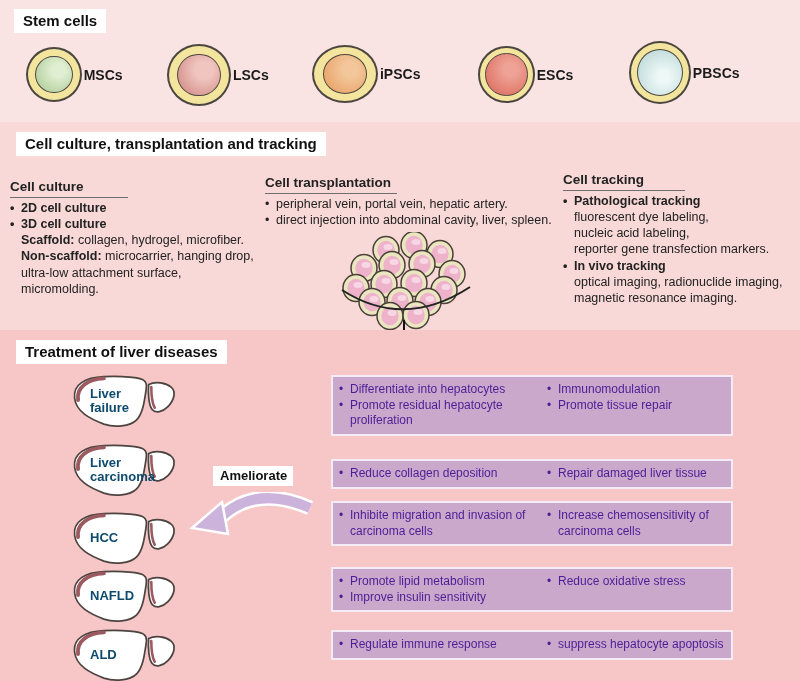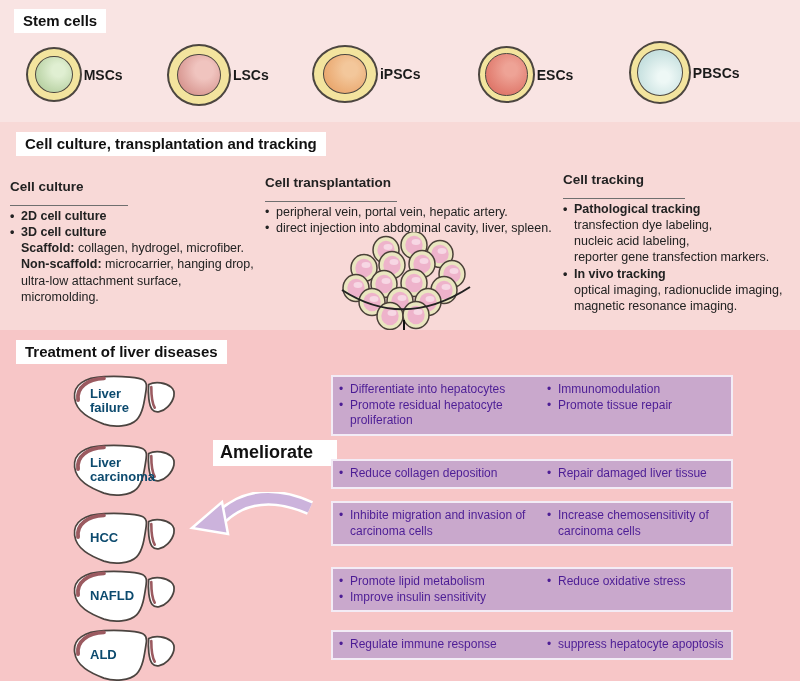--- a/index.html
+++ b/index.html
@@ -28,21 +28,21 @@
   .cell-inner { width:72%; height:74%; border-radius:50%; border:1.5px solid #4c4640; }
   .cell-label {
     position:absolute; left:103%; top:50%; transform:translateY(-50%);
     font-weight:bold; font-size:14px; white-space:nowrap;
   }
 
   
   .col { position:absolute; font-size:12.5px; line-height:1.3; color:#222; }
   .col-head {
     font-weight:bold; font-size:13.5px; display:inline-block;
-    border-bottom:1.5px solid #6f6f6f; padding-bottom:9px; margin-bottom:2px;
+    border-bottom:1.5px solid #6f6f6f; padding-bottom:1px; margin-bottom:2px;
   }
   .b-item { position:relative; padding-left:11px; }
   .b-item::before { content:"\2022"; position:absolute; left:0; }
   .sub { padding-left:11px; }
   .bld { font-weight:bold; }
 
   
   .liver { position:absolute; width:112px; height:68px; }
   .liver svg { position:absolute; left:0; top:0; }
   .liver-label {
@@ -116,21 +116,21 @@
 
     <div class="col" style="left:265px; top:52px; width:300px;">
       <span class="col-head" style="width:132px;">Cell transplantation</span>
       <div class="b-item">peripheral vein, portal vein, hepatic artery.</div>
       <div class="b-item">direct injection into abdominal cavity, liver, spleen.</div>
     </div>
 
     <div class="col" style="left:563px; top:49px; width:235px;">
       <span class="col-head" style="width:122px;">Cell tracking</span>
       <div class="b-item bld">Pathological tracking</div>
-      <div class="sub">transfection dye labeling,</div>
+      <div class="sub">fluorescent dye labeling,</div>
       <div class="sub">nucleic acid labeling,</div>
       <div class="sub">reporter gene transfection markers.</div>
       <div class="b-item bld">In vivo tracking</div>
       <div class="sub">optical imaging, radionuclide imaging,</div>
       <div class="sub">magnetic resonance imaging.</div>
     </div>
   </div>
 
   <svg style="position:absolute; left:336px; top:232px;" width="140" height="136" viewBox="0 0 140 136">
     <g stroke="#4a4038" stroke-width="1.5">
@@ -274,21 +274,21 @@
   <div class="liver" style="left:66px; top:626px;">
     <svg width="112" height="68" viewBox="0 0 130 78">
       <path d="M96,14 C104,10 116,12 122,17 C128,22 126,32 118,40 C112,46 104,48 100,43 C96,38 95,24 96,14 Z" fill="#fff" stroke="#4b4440" stroke-width="2"></path>
       <path d="M10,30 C8,14 22,6 44,5 C66,4 86,6 90,9 C93,11 94,15 93,20 C91,34 89,48 82,55 C74,63 56,64 44,60 C28,54 12,46 10,30 Z" fill="#fff" stroke="#4b4440" stroke-width="2"></path>
       <path d="M14,32 C12,17 25,8 44,7" fill="none" stroke="#9b5a60" stroke-width="4.5" stroke-linecap="round"></path>
       <path d="M99,17 C99,28 100,36 103,41" fill="none" stroke="#9b5a60" stroke-width="3" stroke-linecap="round"></path>
     </svg>
     <div class="liver-label">ALD</div>
   </div>
 
-  <div class="hdr-box" style="left:213px; top:440px; font-size:18px; padding:2px 24px 3px 7px;">Ameliorate</div>
+  <div class="hdr-box" style="left:213px; top:466px; font-size:13px; padding:2px 6px 3px 7px;">Ameliorate</div>
   <svg style="position:absolute; left:186px; top:492px;" width="135" height="52" viewBox="0 0 135 52">
     <path d="M124,16 Q70,-8 34,26" fill="none" stroke="#ffffff" stroke-width="15"></path>
     <path d="M124,16 Q70,-8 34,26" fill="none" stroke="#ccb3dc" stroke-width="10"></path>
     <polygon points="6,36 36,10 42,42" fill="#ccb3dc" stroke="#ffffff" stroke-width="2.5"></polygon>
   </svg>
 
   <div class="pbox" style="top:375px;">
     <div class="colL">
       <div class="b-item">Differentiate into hepatocytes</div>
       <div class="b-item">Promote residual hepatocyte proliferation</div>

